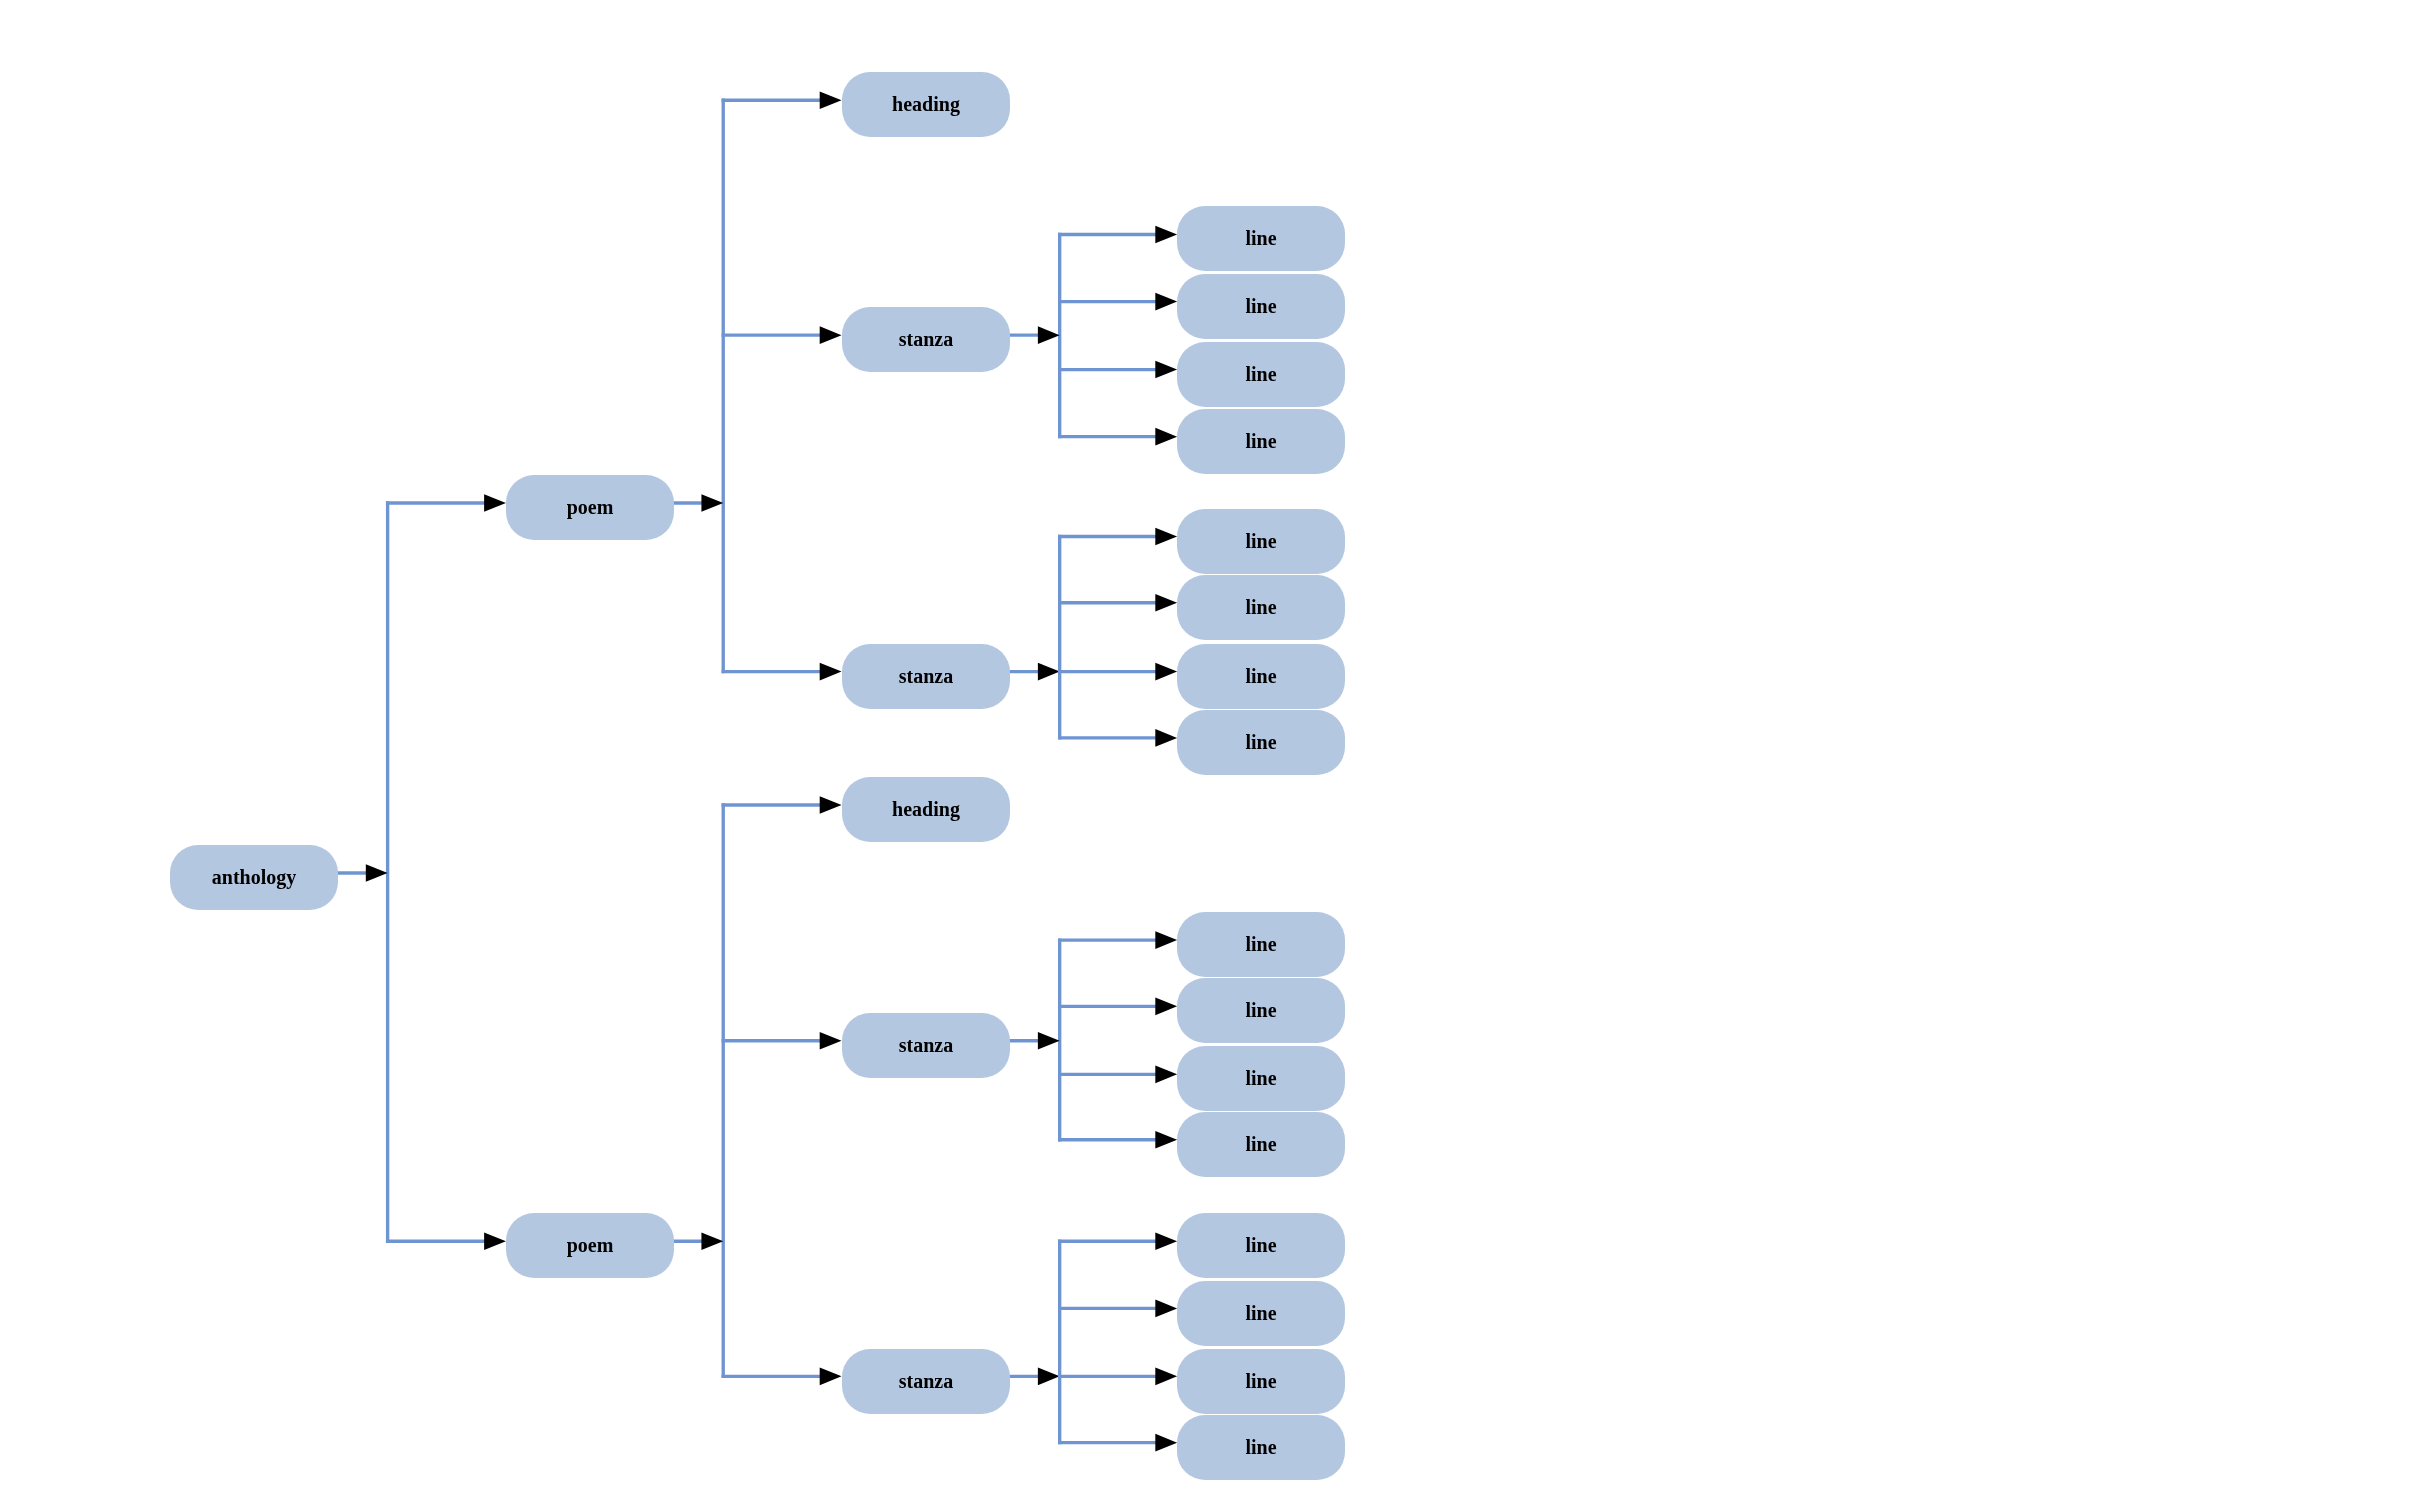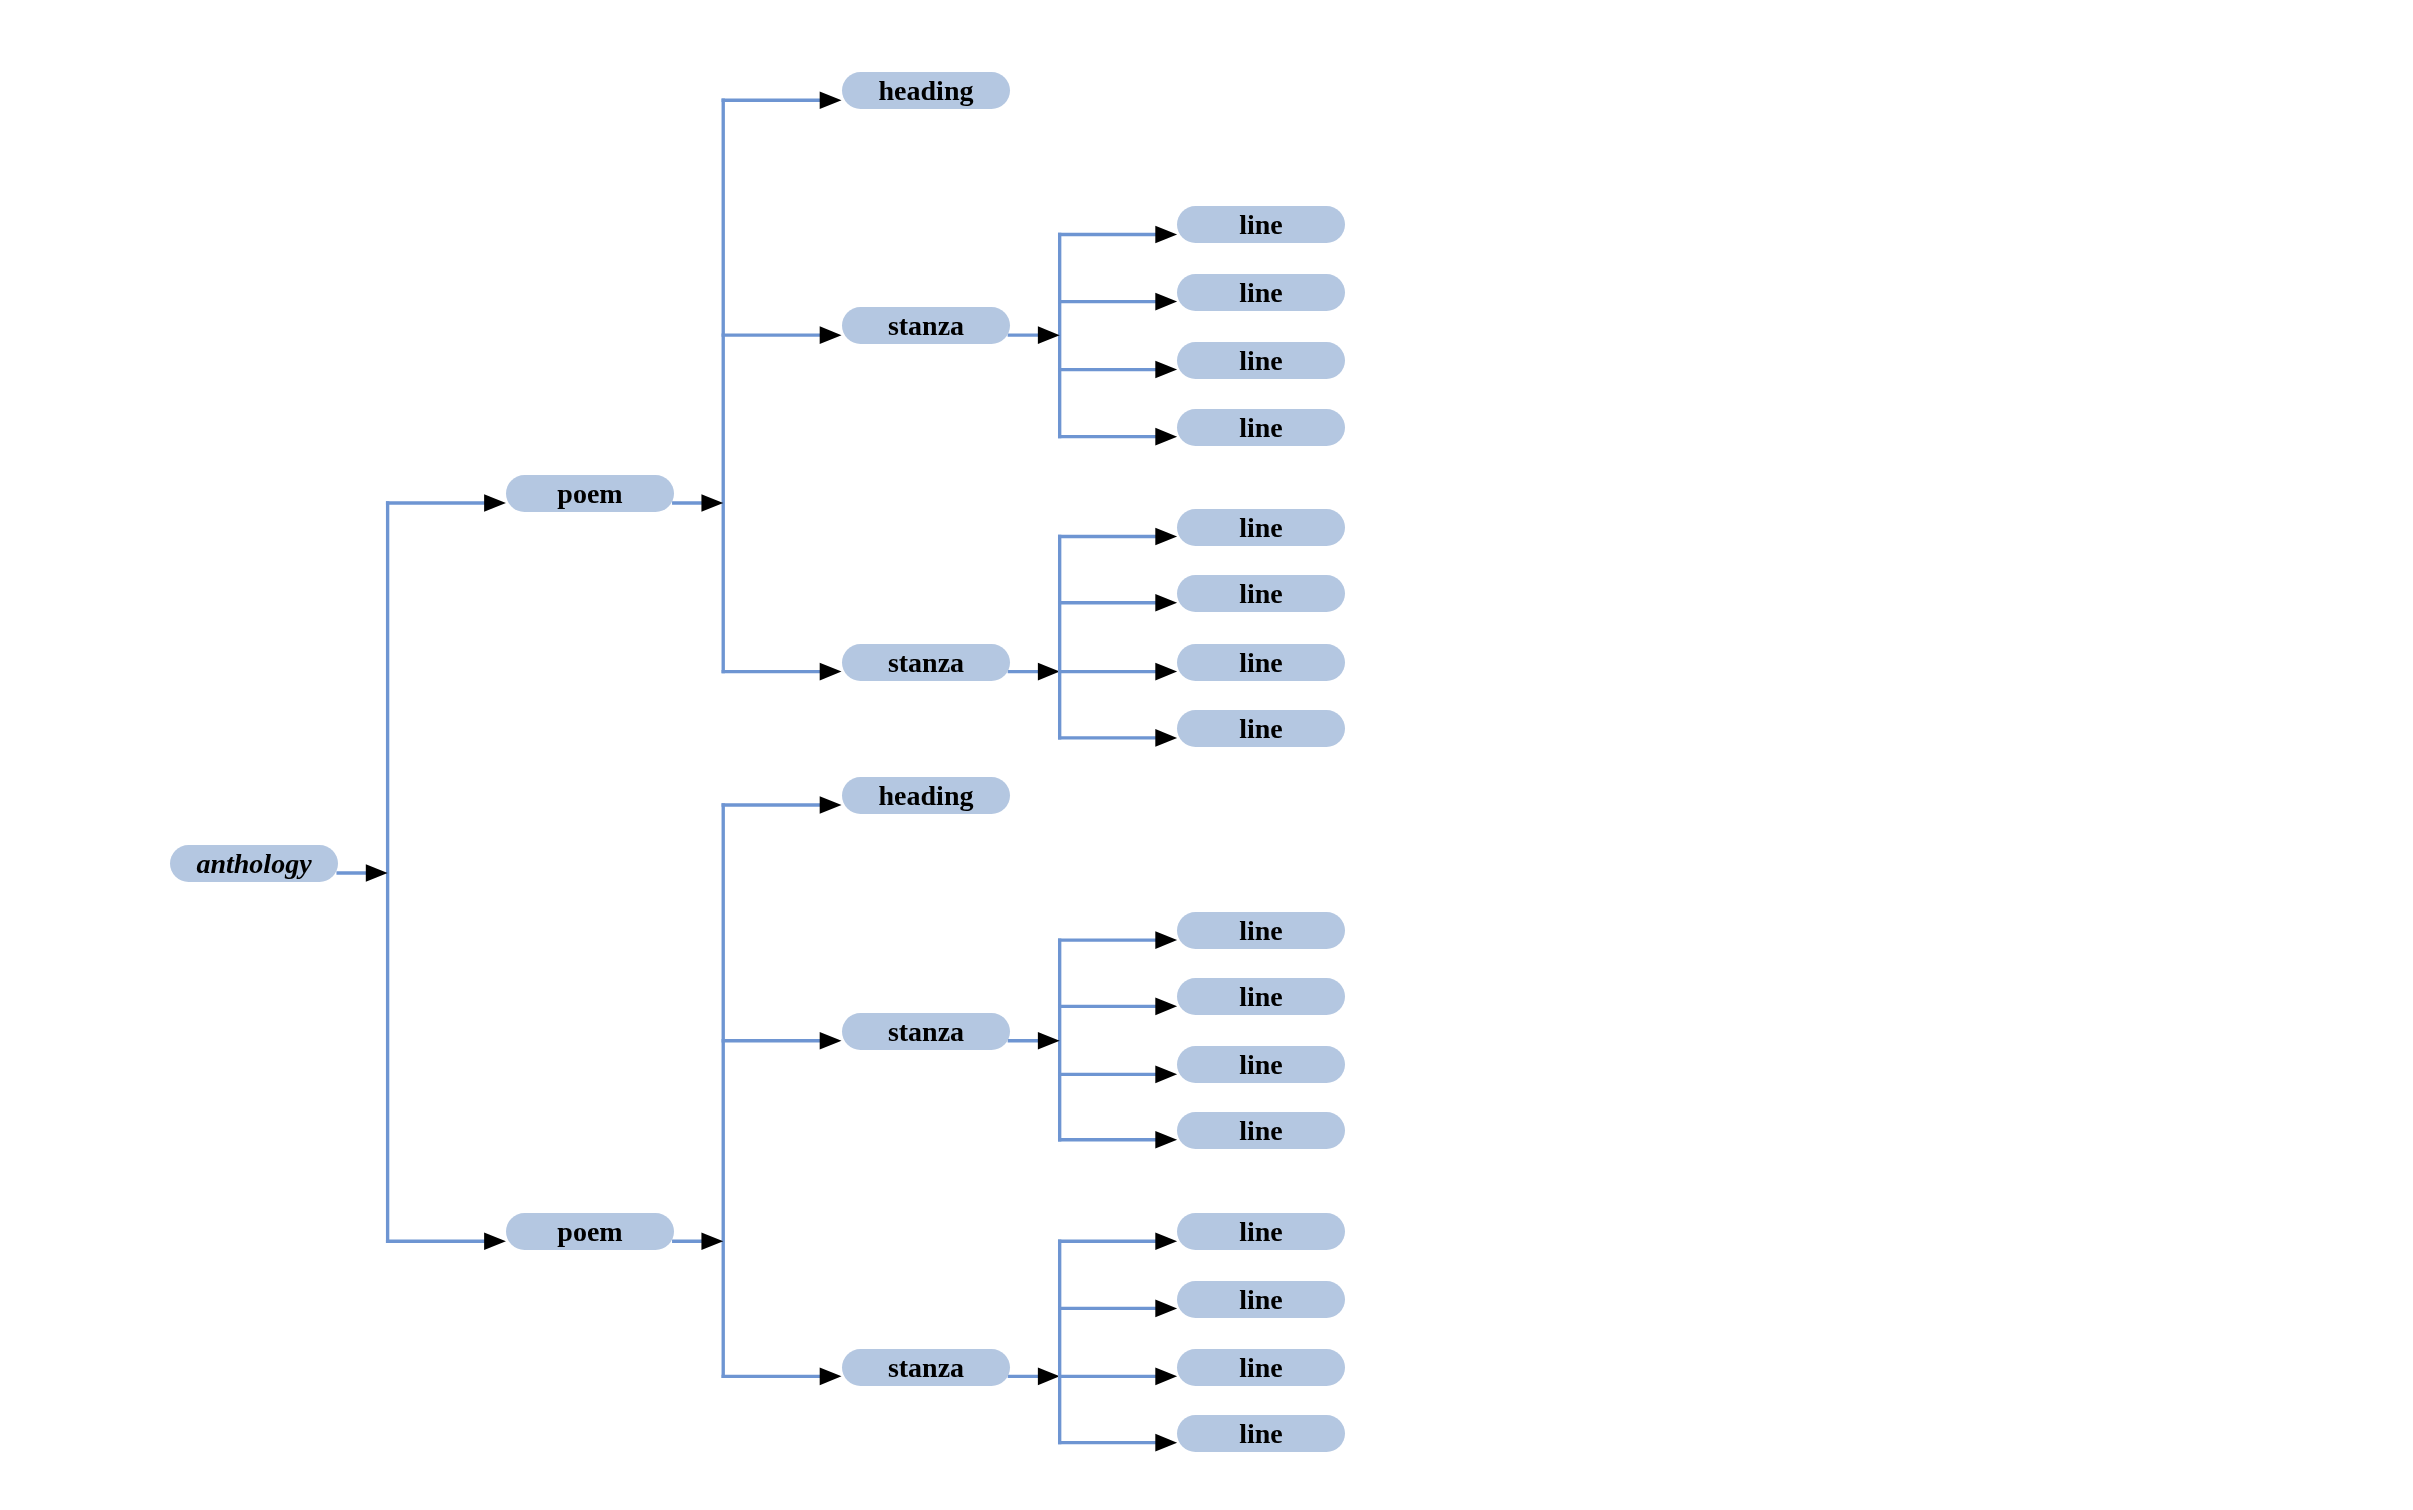--- a/index.html
+++ b/index.html
@@ -8,28 +8,28 @@
     width: 2413px;
     height: 1511px;
     background: #ffffff;
     font-family: "Liberation Serif", "DejaVu Serif", serif;
     overflow: hidden;
   }
   #edges { position: absolute; left: 0; top: 0; }
   .node {
     position: absolute;
     width: 168px;
-    height: 37px;
+    height: 65px;
     border-radius: 28px;
     background: #b4c7e1;
     display: flex;
     align-items: center;
     justify-content: center;
     font-weight: bold;
-    font-size: 28px;
+    font-size: 20px;
     color: #000000;
     white-space: nowrap;
   }
 </style>
 </head>
 <body>
 
 <div id="canvas" style="background: rgb(255, 255, 255);">
 
   <svg id="edges" width="2413" height="1511" viewBox="0 0 2876 1800">
@@ -97,21 +97,21 @@
       <line x1="1263" y1="1479" x2="1381" y2="1479" stroke="#6e95d2" stroke-width="4" stroke-linecap="square"></line>
       <polygon points="1403,1479 1377,1468.5 1377,1489.5" fill="#000000"></polygon>
       <line x1="1263" y1="1559" x2="1381" y2="1559" stroke="#6e95d2" stroke-width="4" stroke-linecap="square"></line>
       <polygon points="1403,1559 1377,1548.5 1377,1569.5" fill="#000000"></polygon>
       <line x1="1263" y1="1640" x2="1381" y2="1640" stroke="#6e95d2" stroke-width="4" stroke-linecap="square"></line>
       <polygon points="1403,1640 1377,1629.5 1377,1650.5" fill="#000000"></polygon>
       <line x1="1263" y1="1719" x2="1381" y2="1719" stroke="#6e95d2" stroke-width="4" stroke-linecap="square"></line>
       <polygon points="1403,1719 1377,1708.5 1377,1729.5" fill="#000000"></polygon>
     </svg>
 
-  <div class="node" style="left: 170px; top: 845px; background: rgb(180, 199, 225); color: rgb(0, 0, 0); font-style: italic;">anthology</div>
+  <div class="node" style="left: 170px; top: 845px; background: rgb(180, 199, 225); color: rgb(0, 0, 0);">anthology</div>
 
   <div class="node" style="left: 506px; top: 475px; background: rgb(180, 199, 225); color: rgb(0, 0, 0);">poem</div>
   <div class="node" style="left: 506px; top: 1213px; background: rgb(180, 199, 225); color: rgb(0, 0, 0);">poem</div>
 
   <div class="node" style="left: 842px; top: 72px; background: rgb(180, 199, 225); color: rgb(0, 0, 0);">heading</div>
   <div class="node" style="left: 842px; top: 307px; background: rgb(180, 199, 225); color: rgb(0, 0, 0);">stanza</div>
   <div class="node" style="left: 842px; top: 644px; background: rgb(180, 199, 225); color: rgb(0, 0, 0);">stanza</div>
 
   <div class="node" style="left: 842px; top: 777px; background: rgb(180, 199, 225); color: rgb(0, 0, 0);">heading</div>
   <div class="node" style="left: 842px; top: 1013px; background: rgb(180, 199, 225); color: rgb(0, 0, 0);">stanza</div>

